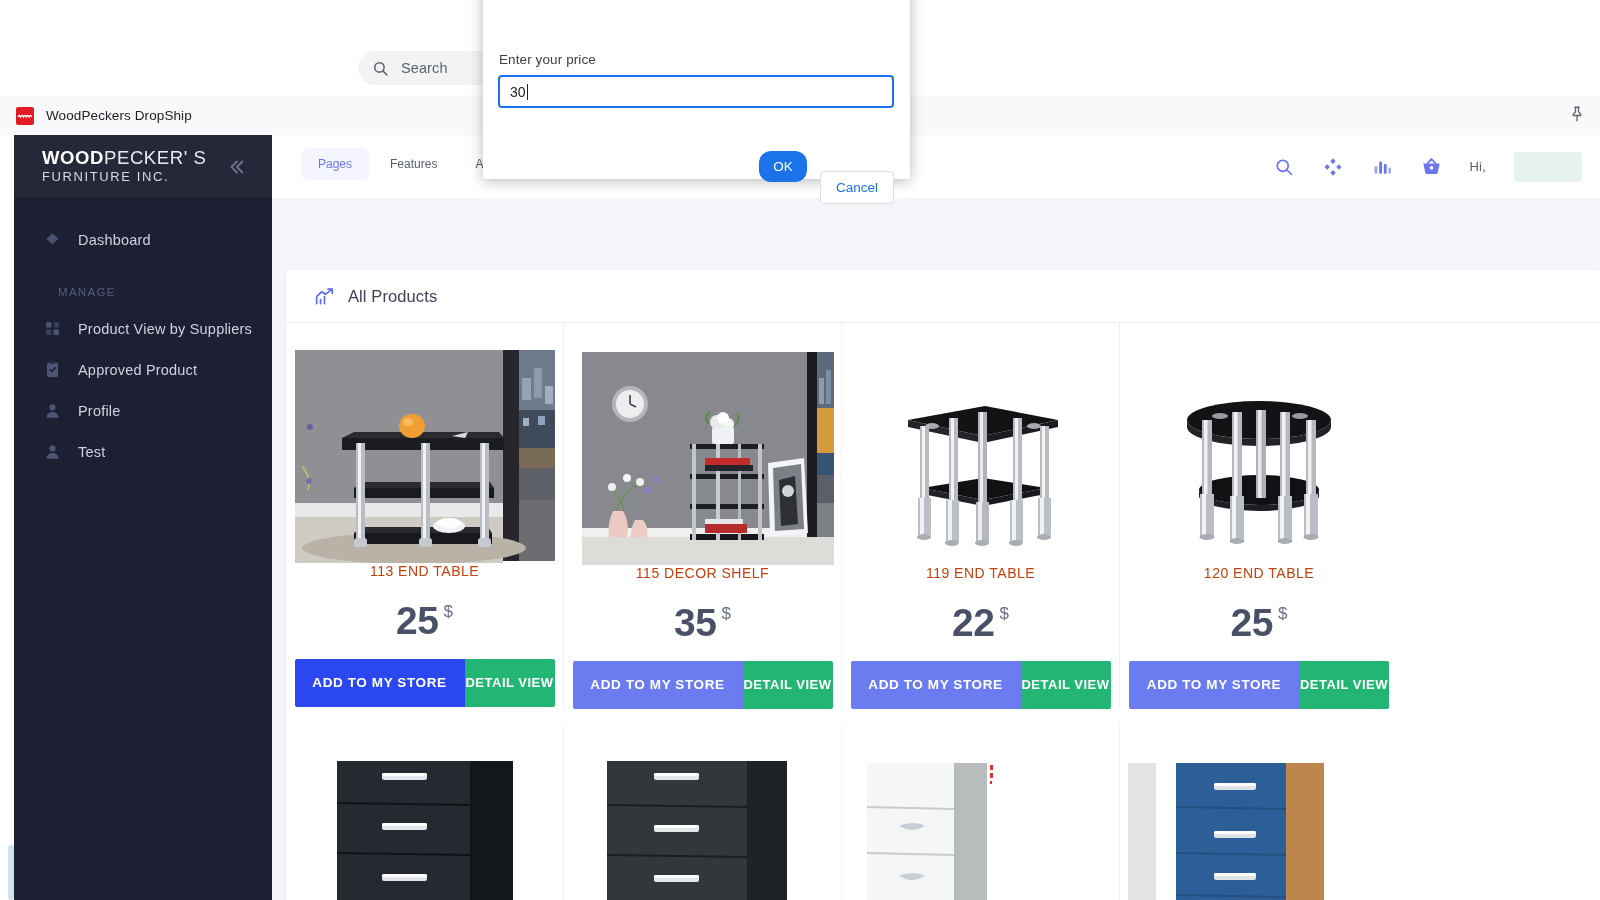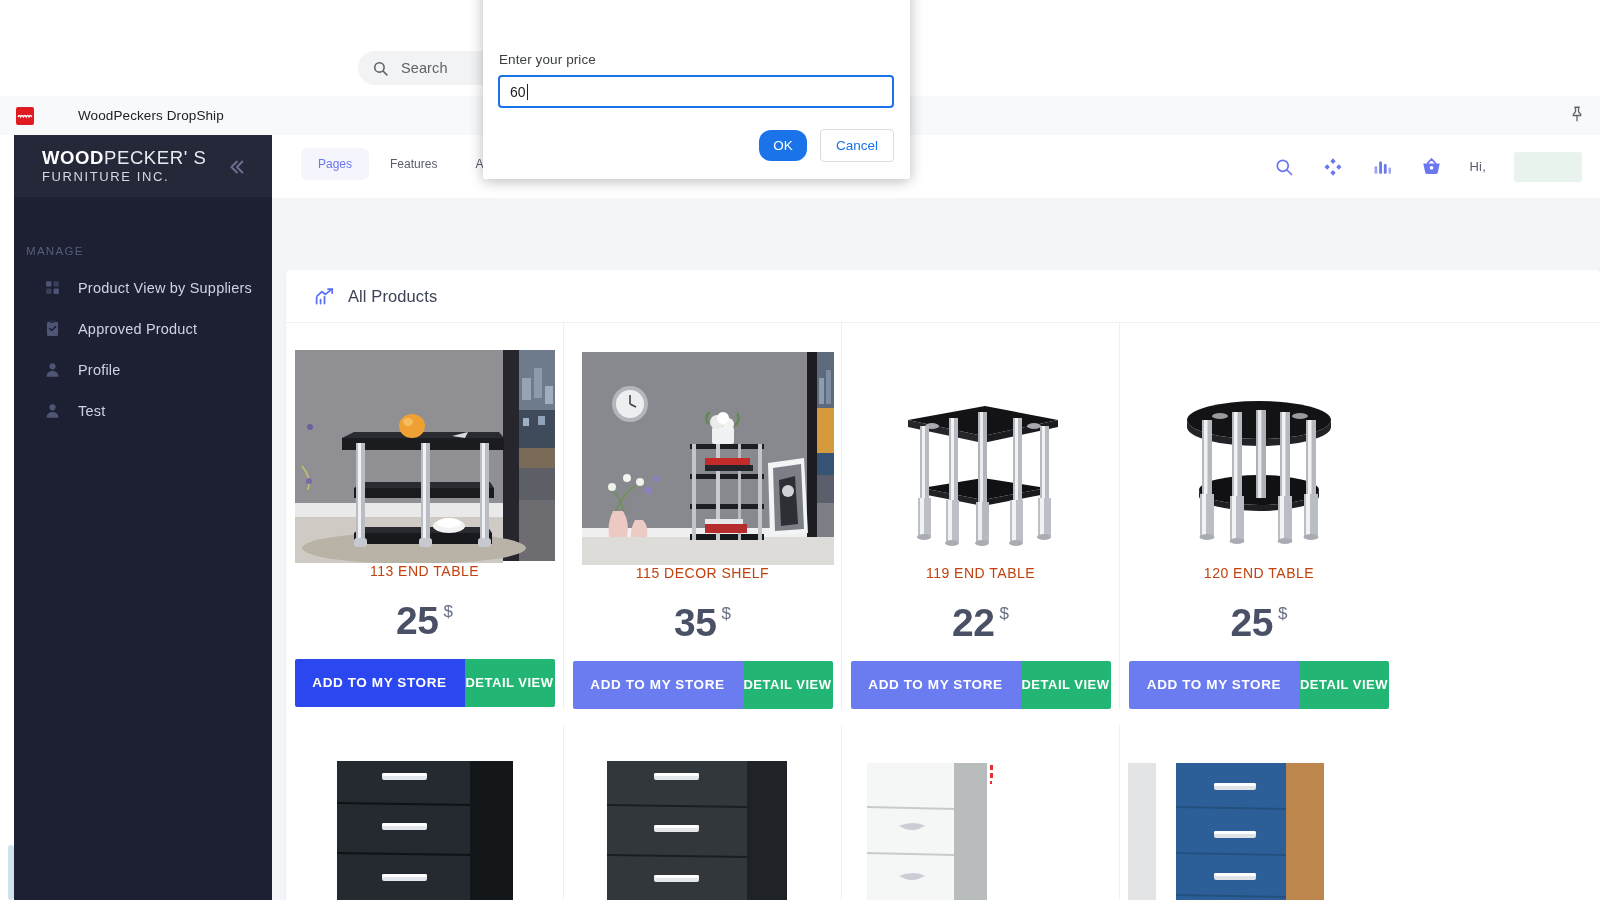--- a/index.html
+++ b/index.html
@@ -15,21 +15,21 @@
   .browser-top{position:absolute;left:0;top:0;width:1600px;height:38px;background:#ffffff;}
   .browser-toolbar{position:absolute;left:0;top:38px;width:1600px;height:58px;background:#ffffff;border-bottom:1px solid #e8eaed;}
   .omnibox{
     position:absolute;left:358px;top:51px;width:250px;height:34px;
     background:#f1f3f4;border-radius:17px;display:flex;align-items:center;padding:0 14px;box-sizing:border-box;
   }
   .omnibox .srch-ico{width:17px;height:17px;flex:none;margin-right:12px;color:#5f6368;}
   .omnibox .ph{font-size:14.5px;color:#5f6368;letter-spacing:.1px;}
 
   .bookmark-bar{position:absolute;left:0;top:96px;width:1600px;height:39px;background:#f8f9fa;border-bottom:1px solid #e3e5e8;}
-  .bm-item{position:absolute;left:16px;top:103px;display:flex;align-items:center;height:25px;gap:32px;}
+  .bm-item{position:absolute;left:16px;top:103px;display:flex;align-items:center;height:25px;}
   .bm-fav{width:18px;height:18px;background:#e01b22;border-radius:2px;flex:none;margin-right:12px;position:relative;overflow:hidden;}
   .bm-fav svg{position:absolute;left:1px;top:4px;}
   .bm-label{font-size:13.5px;color:#202124;letter-spacing:.1px;}
   .pin-icon{position:absolute;right:14px;top:105px;width:18px;height:20px;color:#5f6368;}
 
   
   .left-sliver{position:absolute;left:0;top:135px;width:14px;height:765px;background:#ffffff;}
   .left-sliver-b{position:absolute;left:8px;top:845px;width:6px;height:55px;background:#cfe3ec;border-radius:3px;}
 
   
@@ -42,21 +42,21 @@
   .brand-l1{font-size:18.5px;letter-spacing:.6px;color:#ffffff;white-space:nowrap;}
   .brand-l1 b{font-weight:700;}
   .brand-l1 span.lt{font-weight:300;color:#e9eaf0;}
   .brand-l2{font-size:13px;letter-spacing:1.6px;color:#d6d8e2;font-weight:300;margin-top:2px;}
   .collapse{position:absolute;left:208px;top:18px;width:28px;height:28px;color:#6e7191;display:flex;align-items:center;justify-content:center;cursor:pointer;}
 
   .nav{position:absolute;left:0;top:62px;width:258px;}
   .nav-item{display:flex;align-items:center;height:41px;padding-left:28px;box-sizing:border-box;cursor:pointer;}
   .nav-item .ico{width:20px;height:20px;flex:none;margin-right:16px;color:#4e5575;display:flex;align-items:center;justify-content:center;}
   .nav-item .lbl{font-size:14.5px;color:#cfd2e1;letter-spacing:.2px;}
-  .nav-sec{font-size:11.5px;color:#565c7d;letter-spacing:1.3px;padding-left:12px;margin-top:26px;margin-bottom:10px;}
+  .nav-sec{font-size:11.5px;color:#565c7d;letter-spacing:1.3px;padding-left:44px;margin-top:26px;margin-bottom:10px;}
   .nav-gap{height:22px;}
 
   
   .topbar{position:absolute;left:258px;top:0;width:1328px;height:63px;background:#ffffff;border-bottom:1px solid #eceef4;}
   .tabs{position:absolute;left:29px;top:13px;display:flex;align-items:center;gap:4px;}
   .tab{padding:9px 17px;border-radius:7px;font-size:12px;color:#565d6d;cursor:pointer;white-space:nowrap;}
   .tab.active{color:#6b77f0;background:#f4f5fd;}
   .topicons{position:absolute;right:18px;top:0;height:63px;display:flex;align-items:center;gap:28px;}
   .ticon{width:21px;height:21px;color:#6b77f0;cursor:pointer;display:flex;align-items:center;justify-content:center;}
   .hi{font-size:13px;color:#5b6170;letter-spacing:.2px;}
@@ -93,21 +93,21 @@
     border-radius:0 0 3px 3px;box-sizing:border-box;padding:0 16px;}
   .modal-label{position:absolute;left:16px;top:78px;font-size:13.5px;color:#3c4043;letter-spacing:.1px;}
   .modal-input{position:absolute;left:15px;top:101px;width:396px;height:33px;border:2px solid #1a73e8;border-radius:4px;
     box-sizing:border-box;display:flex;align-items:center;padding-left:10px;background:#fff;}
   .modal-input .val{font-size:14px;color:#202124;}
   .caret{display:inline-block;width:1px;height:16px;background:#202124;margin-left:1px;vertical-align:-3px;}
   .modal-btns{position:absolute;right:16px;top:155px;display:flex;gap:13px;align-items:center;}
   .btn-ok{width:48px;height:31px;background:#1a73e8;color:#fff;font-size:13.5px;border-radius:12px;
     display:flex;align-items:center;justify-content:center;cursor:pointer;font-weight:500;}
   .btn-cancel{width:72px;height:31px;background:#fff;color:#1a73e8;font-size:13.5px;border:1px solid #dadce0;border-radius:4px;
-    display:flex;align-items:center;justify-content:center;cursor:pointer;font-weight:500;}
+    display:flex;align-items:center;justify-content:center;cursor:pointer;font-weight:500;margin-top:42px;}
 
   
   .scene{width:100%;height:100%;position:relative;}
 </style>
 </head>
 <body>
 
 <div class="screen">
 
   <div class="browser-top"></div>
@@ -156,20 +156,29 @@
           <svg viewBox="0 0 24 24" width="22" height="22" fill="none" stroke="currentColor" stroke-width="2" stroke-linecap="round" stroke-linejoin="round">
             <polyline points="13,6 7,12 13,18"></polyline>
               <polyline points="19,6 13,12 19,18"></polyline>
           </svg>
         </div>
       </div>
 
       <div class="nav">
         <div class="nav-gap"></div>
 
+        <div class="nav-item">
+          <span class="ico">
+            <svg viewBox="0 0 24 24" width="19" height="19" fill="currentColor">
+                <path d="M12 4 19.5 11 12 18 4.5 11z" opacity=".95"></path>
+                <path d="M12 14 19.5 11 12 18 4.5 11z" opacity=".55"></path>
+              </svg>
+          </span>
+          <span class="lbl">Dashboard</span>
+        </div>
 
         <div class="nav-sec">MANAGE</div>
 
         <div class="nav-item">
           <span class="ico">
             <svg viewBox="0 0 24 24" width="17" height="17" fill="currentColor">
                 <rect x="3" y="3" width="7.5" height="7.5" rx="1.2"></rect>
                 <rect x="13.5" y="3" width="7.5" height="7.5" rx="1.2" opacity=".6"></rect>
                 <rect x="3" y="13.5" width="7.5" height="7.5" rx="1.2" opacity=".6"></rect>
                 <rect x="13.5" y="13.5" width="7.5" height="7.5" rx="1.2"></rect>
@@ -561,21 +570,21 @@
         </div>
 
       </div>
     </div>
   </div>
 
   <div class="modal-shadow"></div>
   <div class="modal">
     <div class="modal-label">Enter your price</div>
     <div class="modal-input">
-      <span class="val">60</span>
+      <span class="val">30</span>
         <span class="caret"></span>
     </div>
     <div class="modal-btns">
       <div class="btn-ok">OK</div>
       <div class="btn-cancel">Cancel</div>
     </div>
   </div>
 
 </div>
 

